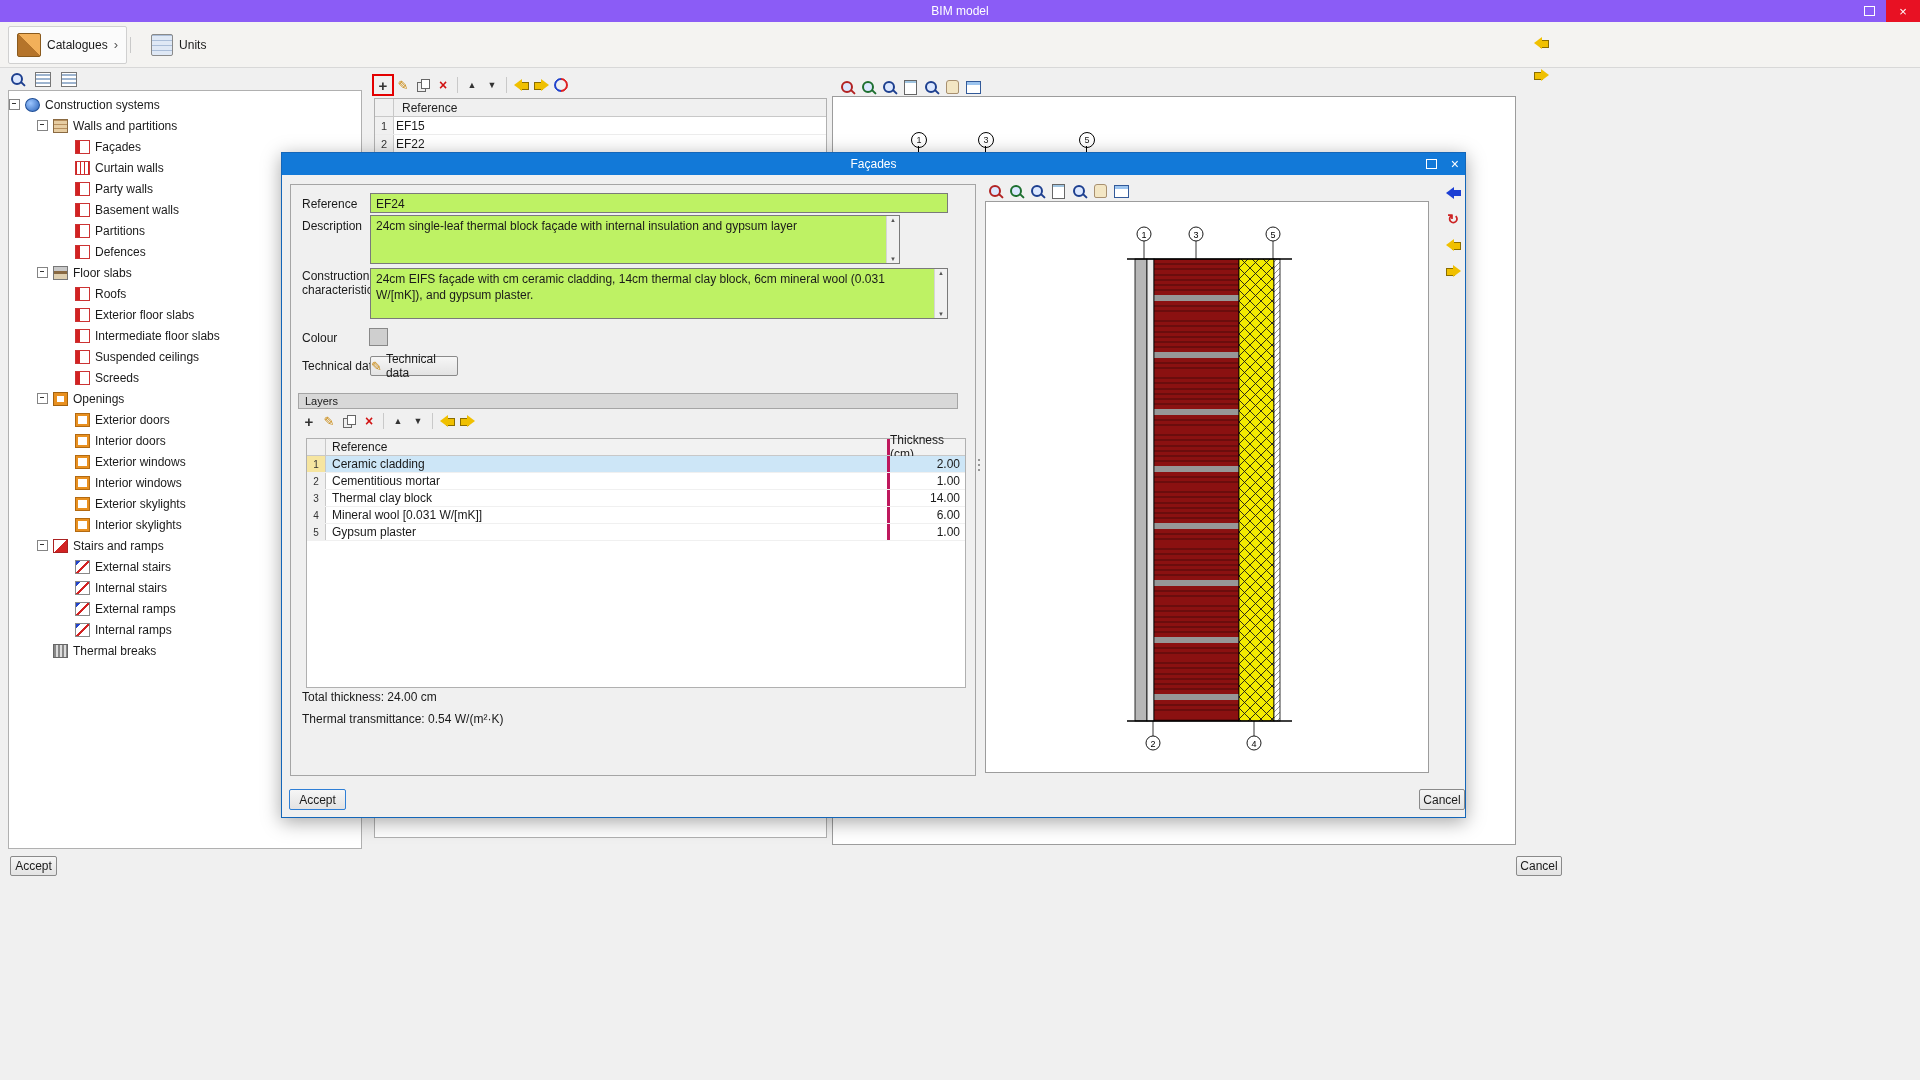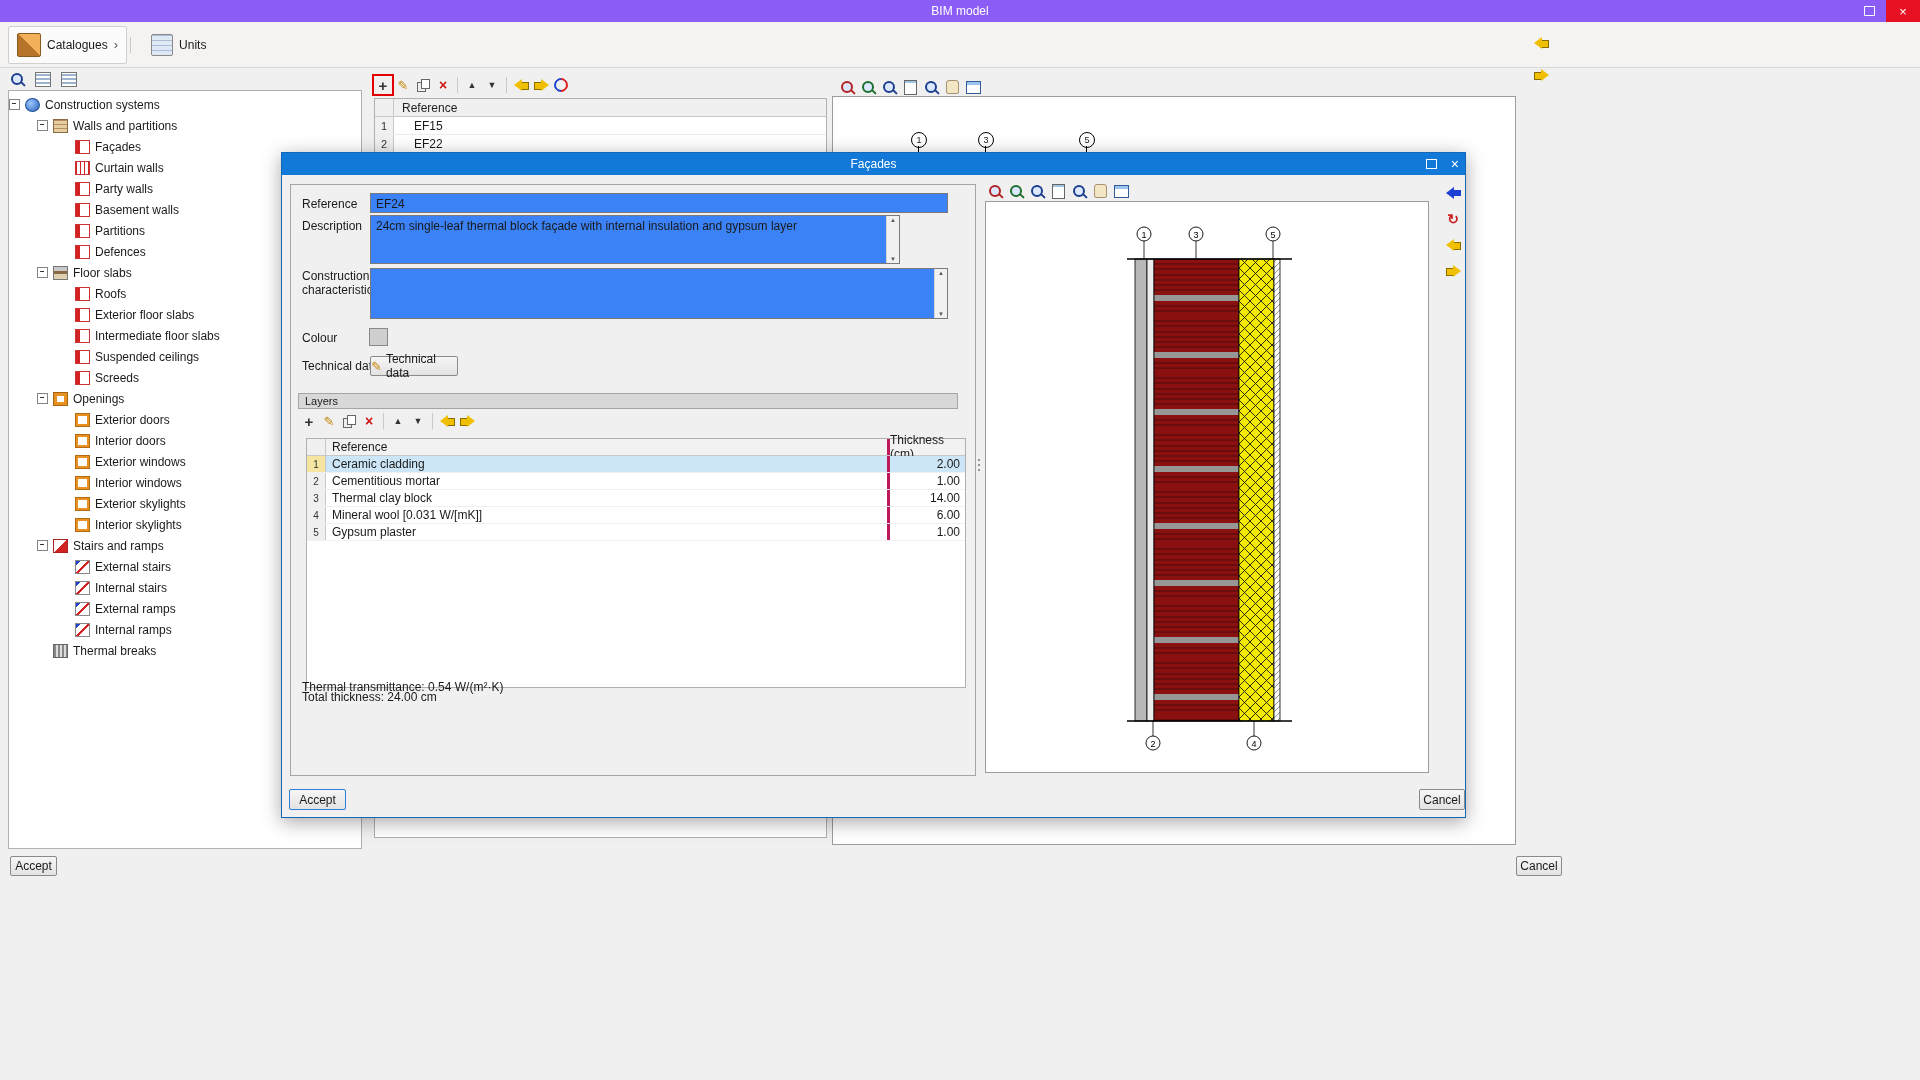--- a/index.html
+++ b/index.html
@@ -92,21 +92,21 @@
   .ic-redblue{background:linear-gradient(135deg,#2244cc 0 18%,#fff 18% 45%,#d22222 45% 58%,#fff 58%);border-color:#888}
   .ic-thermal{background:repeating-linear-gradient(90deg,#888 0 2px,#ddd 2px 4px);border-color:#666}
 
   
   .main-toolbar{left:374px;top:75px;height:20px;display:flex;align-items:center;gap:2px}
   .list-panel{left:374px;top:98px;width:453px;height:740px;background:#fff;border:1px solid #b0b0b0;box-sizing:border-box}
   .grid-head{height:17px;background:#f0f0f0;border-bottom:1px solid #c8c8c8;display:flex;align-items:center}
   .gut{width:18px;flex:none;background:#f0f0f0;border-right:1px solid #c8c8c8;height:100%;
        display:flex;align-items:center;justify-content:center;font-size:11px;color:#333}
   .grid-row{height:17px;display:flex;align-items:center;border-bottom:1px solid #ededed}
-  .cell-ref{padding-left:20px}
+  .cell-ref{padding-left:2px}
   .hd-label{padding-left:8px;color:#222}
 
   
   .pv-toolbar{left:838px;top:77px;height:20px;display:flex;align-items:center;gap:3px}
   .preview-panel{left:832px;top:96px;width:684px;height:749px;background:#fff;border:1px solid #9c9c9c;box-sizing:border-box}
   .callout{position:absolute;width:14px;height:14px;border:1px solid #000;border-radius:50%;background:#fff;
            display:flex;align-items:center;justify-content:center;font-size:9px}
   .callout-line{position:absolute;width:1px;background:#000}
 
   
@@ -114,21 +114,21 @@
        border:1px solid #8a8a8a;border-radius:2px;font-size:12px;box-sizing:border-box}
   .btn.default{border-color:#2f7fd6}
 
   
   .dialog{left:281px;top:152px;width:1185px;height:666px;background:#f0f0f0;border:1px solid #1466b8;
           box-shadow:0 4px 18px rgba(0,0,0,.35);box-sizing:border-box}
   .dlg-title{height:22px;background:#1279d8;color:#fff;display:flex;align-items:center;justify-content:center;position:relative}
   .dlg-controls{position:absolute;right:6px;top:0;height:22px;display:flex;gap:14px;align-items:center}
   .frame{position:absolute;left:8px;top:31px;width:686px;height:592px;border:1px solid #a5a5a5;box-sizing:border-box}
   .flabel{position:absolute;color:#1a1a1a}
-  .fieldbox{position:absolute;background:#3b82f6;border:1px solid #7a7a7a;box-sizing:border-box;padding:2px 14px 16px 5px;
+  .fieldbox{position:absolute;background:#bef264;border:1px solid #7a7a7a;box-sizing:border-box;padding:2px 14px 16px 5px;
             overflow:hidden;line-height:1.35}
   .sbar{position:absolute;right:0;top:0;width:12px;height:100%;background:#f1f1f1;border-left:1px solid #d5d5d5;
         display:flex;flex-direction:column;justify-content:space-between;align-items:center;font-size:6px;color:#555}
   .swatch{position:absolute;width:19px;height:18px;background:#cfcfcf;border:1px solid #888;box-sizing:border-box}
   .grphead{position:absolute;background:#d8d8d8;border:1px solid #a5a5a5;box-sizing:border-box;
            display:flex;align-items:center;padding-left:6px;font-size:11px}
   .ltoolbar{position:absolute;display:flex;align-items:center;gap:2px}
   .ltable{position:absolute;background:#fff;border:1px solid #b0b0b0;box-sizing:border-box;display:flex;flex-direction:column}
   .lt-head{height:16px;background:#f2f2f2;border-bottom:1px solid #c8c8c8;display:flex;align-items:center;flex:none}
   .lt-row{height:16px;display:flex;align-items:center;flex:none;border-bottom:1px solid #f0f0f0}
@@ -474,20 +474,21 @@
     <div class="fieldbox" style="left:79px;top:30px;width:530px;height:49px">
       <span>24cm single-leaf thermal block façade with internal insulation and gypsum layer</span>
       <div class="sbar">
           <span>▲</span>
           <span>▼</span>
         </div>
     </div>
 
     <span class="flabel" style="left:11px;top:84px;width:62px;line-height:1.2">Construction characteristics</span>
     <div class="fieldbox" style="left:79px;top:83px;width:578px;height:51px">
+      <span>24cm EIFS façade with cm ceramic cladding, 14cm thermal clay block, 6cm mineral wool (0.031 W/[mK]), and gypsum plaster.</span>
       <div class="sbar">
           <span>▲</span>
           <span>▼</span>
         </div>
     </div>
 
     <span class="flabel" style="left:11px;top:146px">Colour</span>
     <div class="swatch" style="left:78px;top:143px"></div>
 
     <span class="flabel" style="left:11px;top:174px">Technical data</span>
@@ -562,21 +563,21 @@
 
           <div class="lt-row">
             <div class="lt-gut">5</div>
             <div class="lt-name">Gypsum plaster</div>
             <div class="lt-th">1.00</div>
           </div>
         </div>
     </div>
 
     <span class="totals" style="left:11px;top:505px">Total thickness: 24.00 cm</span>
-    <span class="totals" style="left:11px;top:495px">Thermal transmittance: 0.54 W/(m²·K)</span>
+    <span class="totals" style="left:11px;top:527px">Thermal transmittance: 0.54 W/(m²·K)</span>
   </div>
 
   <div class="splitdots">
     <span class="dot"></span>
       <span class="dot"></span>
       <span class="dot"></span>
   </div>
 
   <div class="dlg-pv-toolbar">
     <span class="ico">

